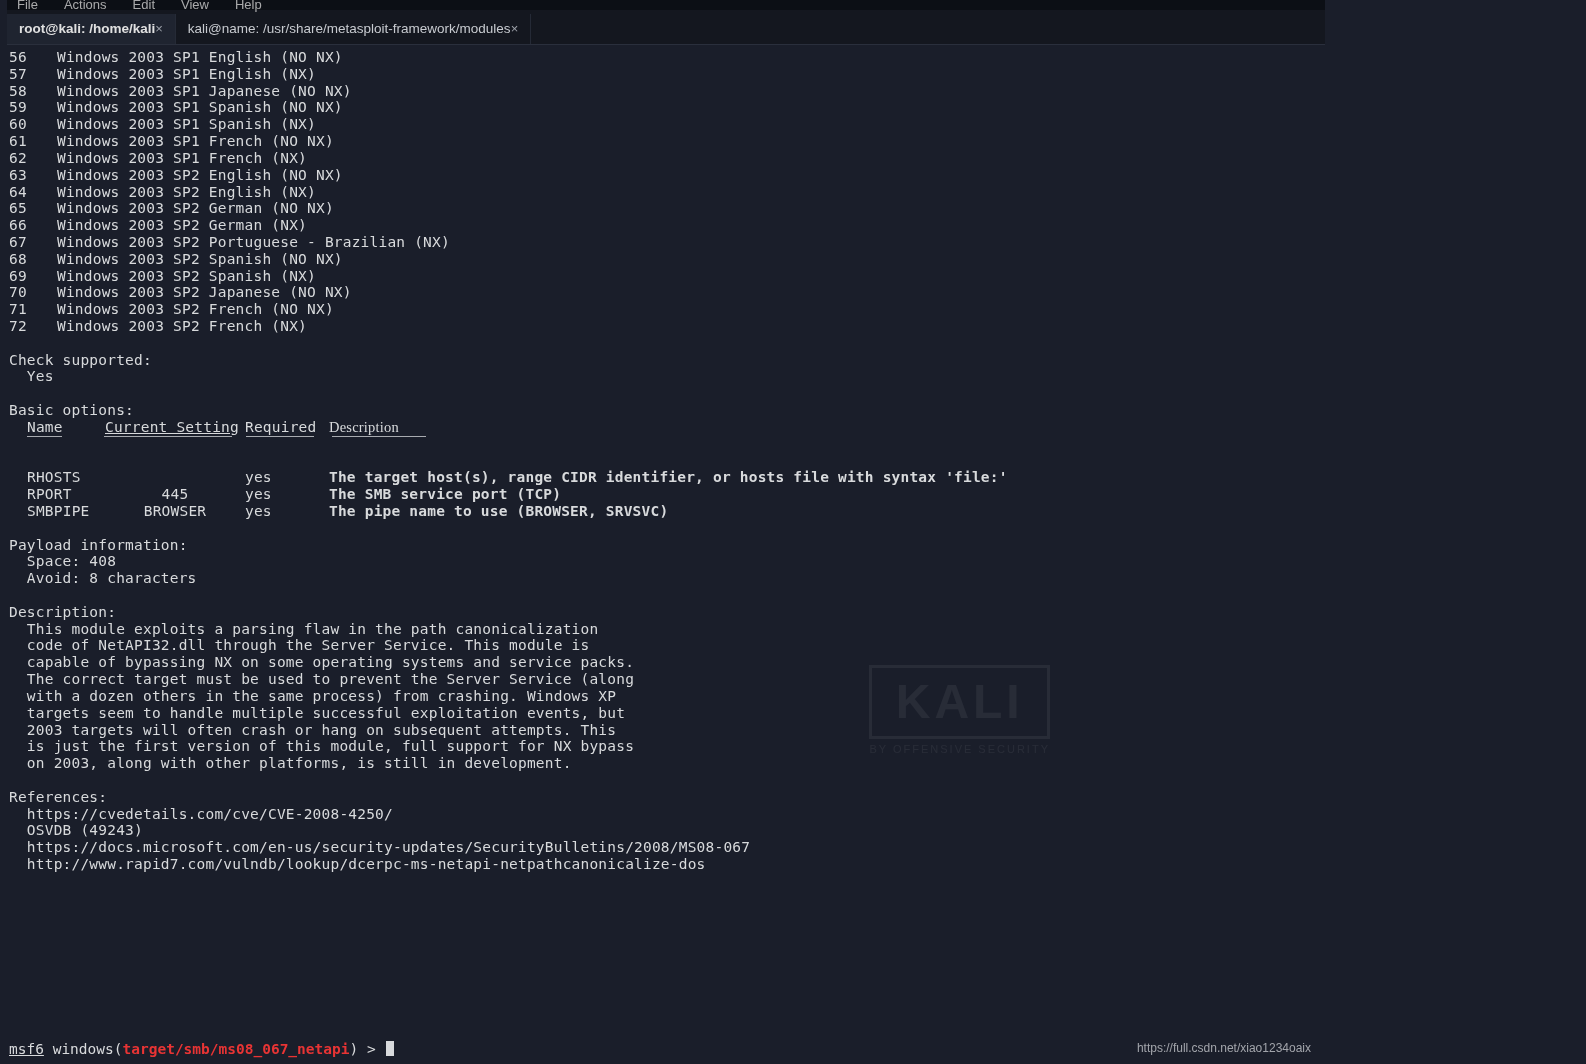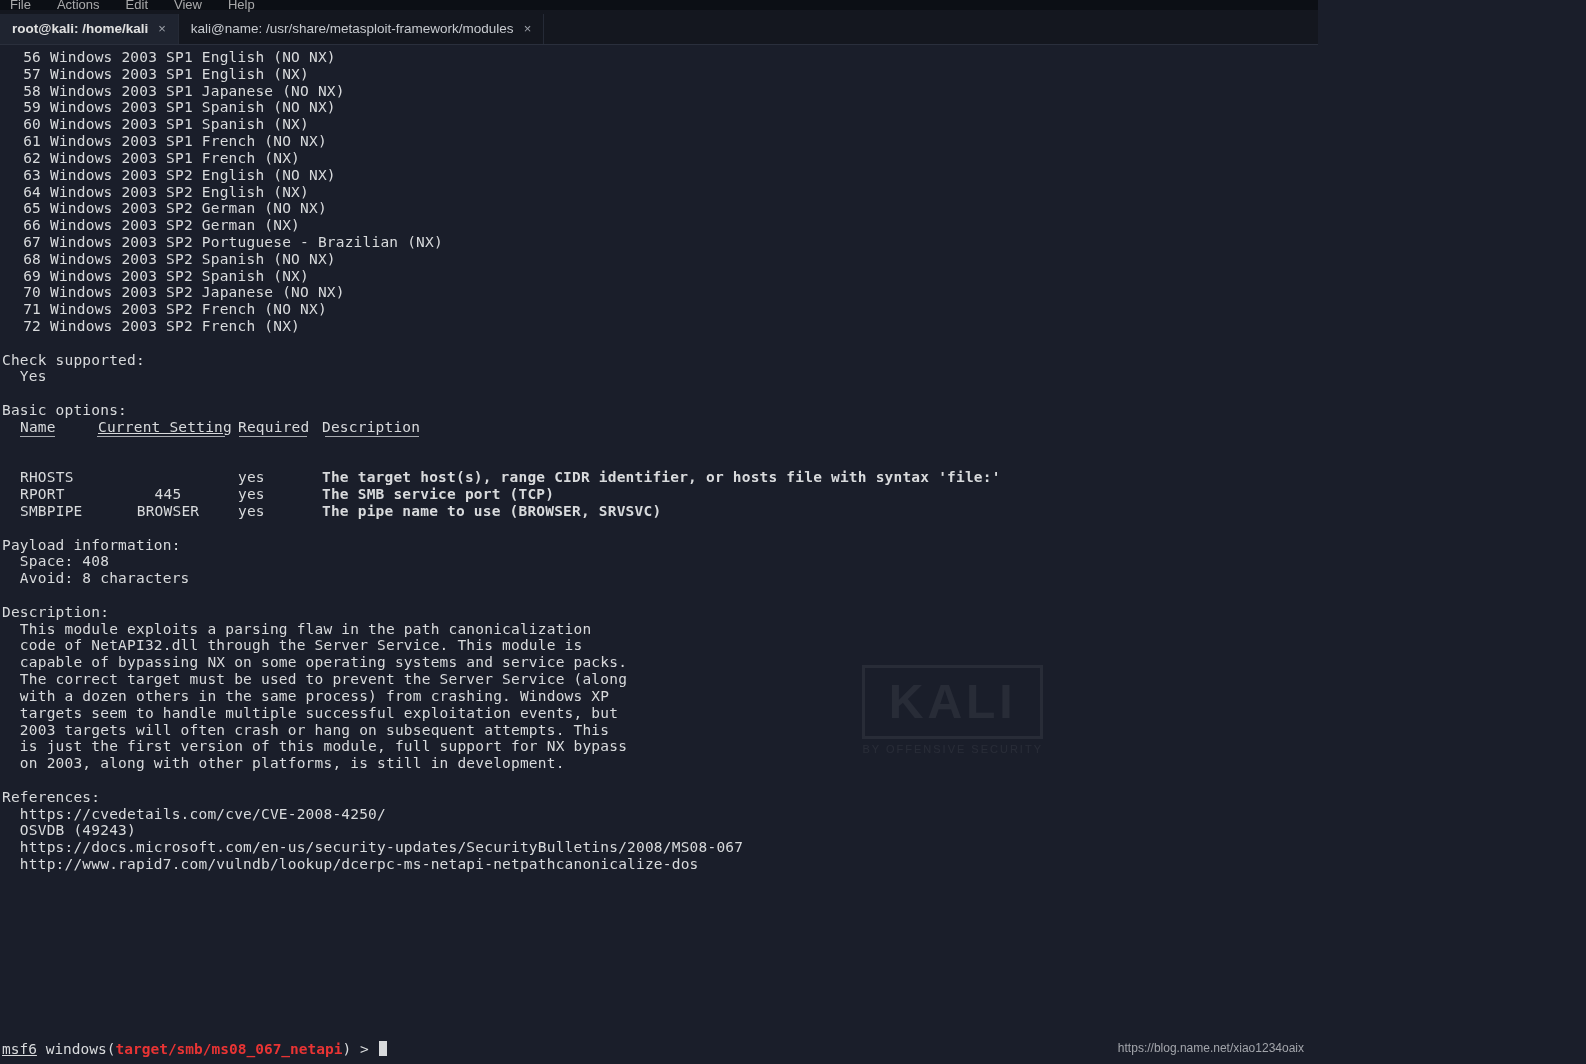--- a/index.html
+++ b/index.html
@@ -1,31 +1,31 @@
 <!DOCTYPE html>
 <html><head>
 <meta charset="utf-8">
 <style>
   * { box-sizing: border-box; margin: 0; padding: 0; }
   html, body { width: 100%; height: 100%; background: #1a1e2a; color: #d8dadc; font-family: "DejaVu Sans Mono","Liberation Mono",Consolas,monospace; font-size: 14.5px; line-height: 1.16; }
-  .window { width: 1318px; height: 1064px; position: relative; overflow: hidden; }
+  .window { width: 1318px; height: 1064px; position: relative; overflow: hidden; margin-left: 7px; }
   .menubar { height: 10px; background: #0c0f15; display:flex; align-items:center; padding-left:10px; gap:26px; color:#c5c5c5; font-family: sans-serif; font-size:13px;}
   .menubar span { opacity:.85;}
   .tabbar { height: 35px; background: #14171f; display:flex; align-items:flex-end; border-bottom:1px solid #2a2f3c;}
-  .tab { height: 30px; display:flex; align-items:center; padding: 0 12px; font-family: sans-serif; font-size:13.5px; color:#c8cbd0; gap:10px; border-right:1px solid #252a36; background:#14171f; cursor:pointer;}
+  .tab { height: 30px; display:flex; align-items:center; padding: 0 12px; font-family: sans-serif; font-size:13.5px; color:#c8cbd0; border-right:1px solid #252a36; background:#14171f; cursor:pointer;}
   .tab.active { background:#1f2430; font-weight:700; color:#e0e0e0;}
   .tab .close { font-weight:400; color:#9ea2aa; font-size:13px;}
   .terminal { padding: 4px 0 0 0; white-space: pre; letter-spacing:.2px; }
   .line { padding-left: 2px; }
-  .idx { display:inline-block; width:48px; text-align:right; padding-right:9px;}
+  .idx { display:inline-block; width:48px; text-align:left; padding-right:9px;}
   .sect { margin-top:0;}
   .headrow .nm { display:inline-block; width: 78px; margin-left:18px;}
   .headrow .cs { display:inline-block; width: 140px; text-decoration: underline;}
   .headrow .rq { display:inline-block; width: 84px;}
-  .headrow .ds { display:inline-block;}
+  .headrow .ds { display:inline-block;font-family:Liberation Serif, serif;}
   .underline { display:inline-block; border-top:1px solid #a8abb0; height:1px; vertical-align:top; margin-top:0;}
   .u-name{width:35px;margin-left:18px;}
   .u-cs{width:128px;margin-left:42px;}
   .u-rq{width:68px;margin-left:14px;}
   .u-ds{width:94px;margin-left:18px;}
   .optrow .nm{display:inline-block;width:78px;margin-left:18px;}
   .optrow .cs{display:inline-block;width:140px;text-align:center;}
   .optrow .rq{display:inline-block;width:84px;}
   .optrow .ds{display:inline-block;font-weight:bold;}
   .prompt { position:absolute; bottom:6px; left:2px;}
@@ -65,14 +65,14 @@
     <div class="box">KALI</div>
     <div class="sub">BY OFFENSIVE SECURITY</div>
   </div>
 
   <div class="terminal" id="term"><div class="line"><span class="idx">56</span>Windows 2003 SP1 English (NO NX)</div><div class="line"><span class="idx">57</span>Windows 2003 SP1 English (NX)</div><div class="line"><span class="idx">58</span>Windows 2003 SP1 Japanese (NO NX)</div><div class="line"><span class="idx">59</span>Windows 2003 SP1 Spanish (NO NX)</div><div class="line"><span class="idx">60</span>Windows 2003 SP1 Spanish (NX)</div><div class="line"><span class="idx">61</span>Windows 2003 SP1 French (NO NX)</div><div class="line"><span class="idx">62</span>Windows 2003 SP1 French (NX)</div><div class="line"><span class="idx">63</span>Windows 2003 SP2 English (NO NX)</div><div class="line"><span class="idx">64</span>Windows 2003 SP2 English (NX)</div><div class="line"><span class="idx">65</span>Windows 2003 SP2 German (NO NX)</div><div class="line"><span class="idx">66</span>Windows 2003 SP2 German (NX)</div><div class="line"><span class="idx">67</span>Windows 2003 SP2 Portuguese - Brazilian (NX)</div><div class="line"><span class="idx">68</span>Windows 2003 SP2 Spanish (NO NX)</div><div class="line"><span class="idx">69</span>Windows 2003 SP2 Spanish (NX)</div><div class="line"><span class="idx">70</span>Windows 2003 SP2 Japanese (NO NX)</div><div class="line"><span class="idx">71</span>Windows 2003 SP2 French (NO NX)</div><div class="line"><span class="idx">72</span>Windows 2003 SP2 French (NX)</div><div class="line"> </div><div class="line sect">Check supported:</div><div class="line">  Yes</div><div class="line"> </div><div class="line sect">Basic options:</div><div class="line headrow"><span class="nm">Name</span><span class="cs">Current Setting</span><span class="rq">Required</span><span class="ds">Description</span></div><div class="line"><span class="underline u-name"></span><span class="underline u-cs"></span><span class="underline u-rq"></span><span class="underline u-ds"></span></div><div class="line"> </div><div class="line optrow"><span class="nm">RHOSTS</span><span class="cs"></span><span class="rq">yes</span><span class="ds">The target host(s), range CIDR identifier, or hosts file with syntax 'file:<path>'</path></span></div><div class="line optrow"><span class="nm">RPORT</span><span class="cs">445</span><span class="rq">yes</span><span class="ds">The SMB service port (TCP)</span></div><div class="line optrow"><span class="nm">SMBPIPE</span><span class="cs">BROWSER</span><span class="rq">yes</span><span class="ds">The pipe name to use (BROWSER, SRVSVC)</span></div><div class="line"> </div><div class="line sect">Payload information:</div><div class="line">  Space: 408</div><div class="line">  Avoid: 8 characters</div><div class="line"> </div><div class="line sect">Description:</div><div class="line">  This module exploits a parsing flaw in the path canonicalization </div><div class="line">  code of NetAPI32.dll through the Server Service. This module is </div><div class="line">  capable of bypassing NX on some operating systems and service packs. </div><div class="line">  The correct target must be used to prevent the Server Service (along </div><div class="line">  with a dozen others in the same process) from crashing. Windows XP </div><div class="line">  targets seem to handle multiple successful exploitation events, but </div><div class="line">  2003 targets will often crash or hang on subsequent attempts. This </div><div class="line">  is just the first version of this module, full support for NX bypass </div><div class="line">  on 2003, along with other platforms, is still in development.</div><div class="line"> </div><div class="line sect">References:</div><div class="line">  https://cvedetails.com/cve/CVE-2008-4250/</div><div class="line">  OSVDB (49243)</div><div class="line">  https://docs.microsoft.com/en-us/security-updates/SecurityBulletins/2008/MS08-067</div><div class="line">  http://www.rapid7.com/vulndb/lookup/dcerpc-ms-netapi-netpathcanonicalize-dos</div></div>
 
   <div class="prompt">
     <span class="prompt-msf">msf6</span><span> windows(</span><span class="red">target/smb/ms08_067_netapi</span><span>) &gt; </span><span class="cursor"></span>
   </div>
 
-  <div class="watermark">https://blog.name.net/xiao1234oaix</div>
+  <div class="watermark">https://full.csdn.net/xiao1234oaix</div>
 </div>
 
 </body></html>

